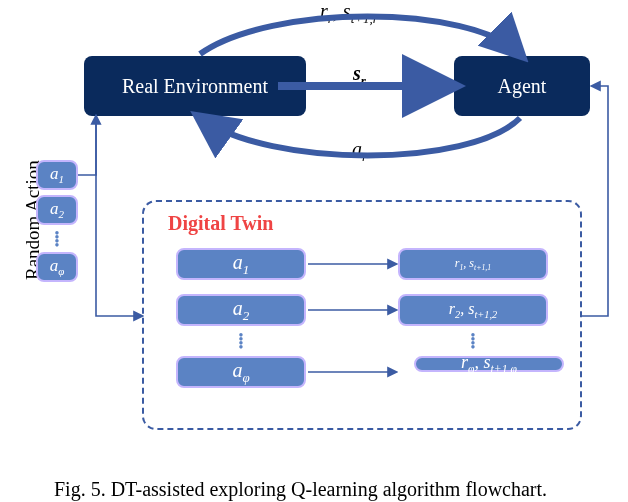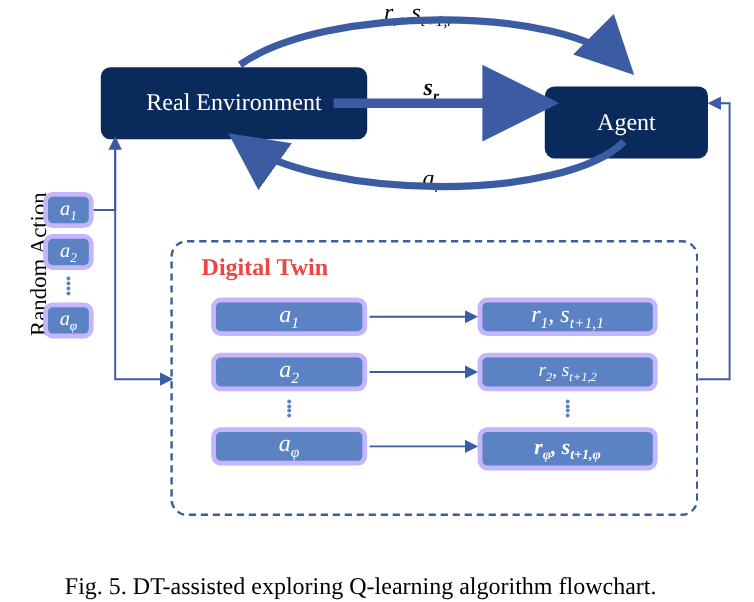--- a/index.html
+++ b/index.html
@@ -26,21 +26,21 @@
     justify-content: center;
     color: #fff;
     font-size: 20px;
     text-align: center;
   }
   .box-dark {
     background: #0a2a5c;
   }
   .box-light {
     background: #5b83c4;
-    border: 4px solid #c4b5fd;
+    border: 2px solid #c4b5fd;
     font-style: italic;
   }
   .dt-frame {
     position: absolute;
     border: 2.5px dashed #3b5ba3;
     border-radius: 14px;
   }
   .dt-label {
     position: absolute;
     font-size: 20px;
@@ -85,21 +85,21 @@
 </style>
 </head>
 <body>
 
 <div class="diagram">
 
   <div class="box box-dark" style="left:84px; top:56px; width:222px; height:60px;">
     <span>Real Environment</span>
   </div>
 
-  <div class="box box-dark" style="left:454px; top:72px; width:136px; height:60px;">
+  <div class="box box-dark" style="left:454px; top:56px; width:136px; height:60px;">
     <span>Agent</span>
   </div>
 
   <div class="flow-label" style="left:320px; top:0px;">
     <span>r<span class="sub">r</span>, s<span class="sub">t+1,r</span></span>
   </div>
   <div class="flow-label" style="left:353px; top:62px;font-weight:bold;">
     <span>s<span class="sub">r</span></span>
   </div>
   <div class="flow-label" style="left:352px; top:138px;">
@@ -128,28 +128,28 @@
     <span>a<span class="sub">1</span></span>
   </div>
   <div class="box box-light" style="left:176px; top:294px; width:130px; height:32px;">
     <span>a<span class="sub">2</span></span>
   </div>
   <div class="dots-v" style="left:234px; top:334px; width:14px;">•<br>•<br>•<br>•</div>
   <div class="box box-light" style="left:176px; top:356px; width:130px; height:32px;">
     <span>a<span class="sub">φ</span></span>
   </div>
 
-  <div class="box box-light" style="left:398px; top:248px; width:150px; height:32px; font-size:20px;">
+  <div class="box box-light" style="left:398px; top:248px; width:150px; height:32px; font-size:12px;">
     <span>r<span class="sub">1</span>, s<span class="sub">t+1,1</span></span>
   </div>
   <div class="box box-light" style="left:398px; top:294px; width:150px; height:32px; font-size:16px;">
     <span>r<span class="sub">2</span>, s<span class="sub">t+1,2</span></span>
   </div>
   <div class="dots-v" style="left:466px; top:334px; width:14px;">•<br>•<br>•<br>•</div>
-  <div class="box box-light" style="left:398px; top:356px; width:150px; height:36px; font-size:18px;font-weight:bold;">
+  <div class="box box-light" style="left:414px; top:356px; width:150px; height:16px; font-size:18px;">
     <span>r<span class="sub">φ</span>, s<span class="sub">t+1,φ</span></span>
   </div>
 
   <svg class="arrows">
     <defs>
       <marker id="ah-thick" markerWidth="8" markerHeight="8" refX="6" refY="4" orient="auto">
         <path d="M0,0 L8,4 L0,8 Z" fill="#3b5ba3"></path>
       </marker>
       <marker id="ah-thin" markerWidth="7" markerHeight="7" refX="5.5" refY="3.5" orient="auto">
         <path d="M0,0 L7,3.5 L0,7 Z" fill="#3b5ba3"></path>

